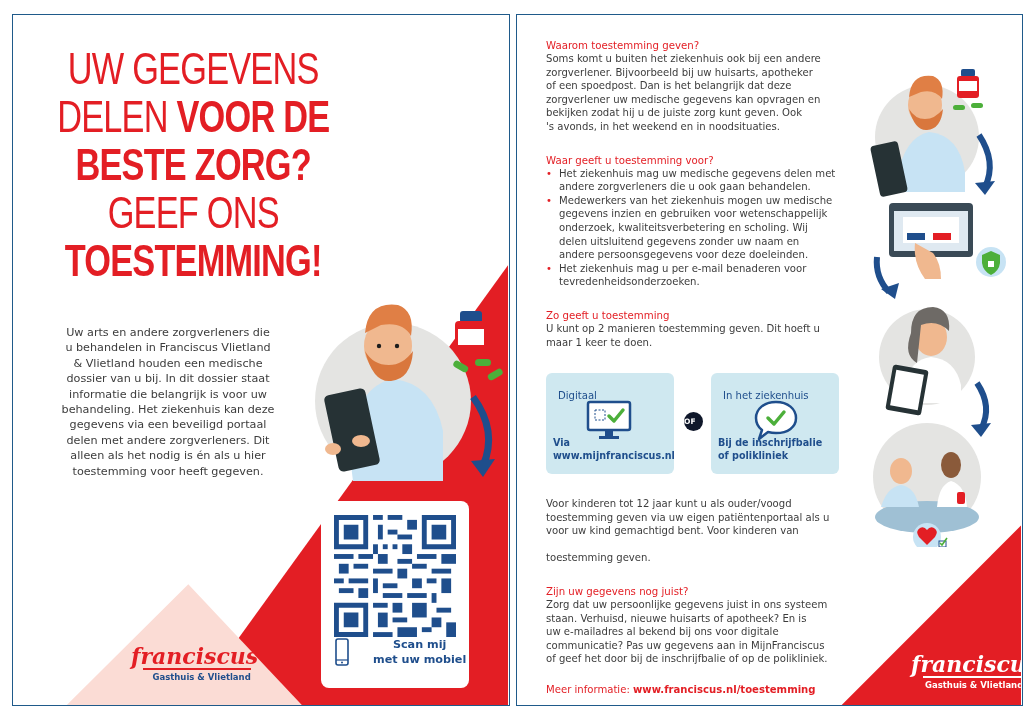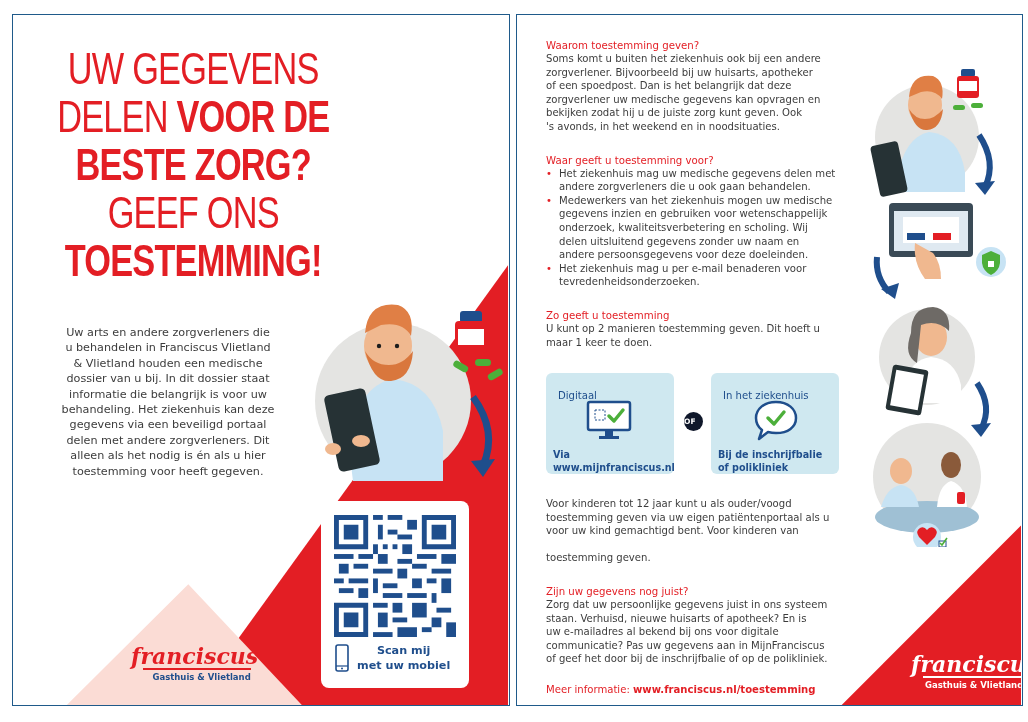--- a/index.html
+++ b/index.html
@@ -31,21 +31,21 @@
     font-size:11.2px; line-height:15.4px; color:#3c3c3c; margin:0;
   }
 
   .illus-left { position:absolute; left:290px; top:276px; width:210px; height:200px; }
 
   .qr-card {
     position:absolute; left:308px; top:486px; width:148px; height:187px;
     background:#fff; border-radius:8px;
   }
   .qr-card svg.qr { position:absolute; left:13px; top:14px; }
-  .qr-foot { position:absolute; left:14px; top:142px; display:flex; align-items:center; gap:8px; }
+  .qr-foot { position:absolute; left:14px; top:136px; display:flex; align-items:center; gap:24px; }
   .qr-foot .txt { font-size:11.2px; line-height:15px; color:#1f4e8c; font-weight:600; }
 
   .logo { position:absolute; }
   .logo .word {
     font-family:"DejaVu Serif", serif; font-style:italic; font-weight:700;
     font-size:22px; letter-spacing:0px; line-height:22px;
   }
   .logo .sub { font-size:8.5px; font-weight:700; margin-top:2px; padding-left:14px; }
   .logo .rule { height:1.5px; margin-left:12px; margin-top:1px; }
 
@@ -58,21 +58,21 @@
   .sec p { margin:0; font-size:10.1px; line-height:13.6px; color:#3c3c3c; }
   .sec ul { margin:0; padding:0; list-style:none; }
   .sec li { position:relative; padding-left:13px; font-size:10.1px; line-height:13.6px; }
   .sec li::before { content:"•"; color:#e31e24; position:absolute; left:0; top:0; }
 
   .cards { position:absolute; left:29px; top:358px; width:296px; height:102px; }
   .card {
     position:absolute; top:0; width:128px; height:101px; border-radius:6px; background:#cfe8f0;
   }
   .card h4 { margin:11px; position:absolute; left:1px; top:6px; font-size:10.1px; color:#1f4e8c; font-weight:400; }
-  .card .foot { position:absolute; left:7px; bottom:0; font-size:9.6px; line-height:12.4px; color:#1f4e8c; font-weight:700; }
+  .card .foot { position:absolute; left:7px; bottom:12px; font-size:9.6px; line-height:12.4px; color:#1f4e8c; font-weight:700; }
   .card svg { position:absolute; }
   .of-badge {
     position:absolute; left:138px; top:39px; width:19px; height:19px; border-radius:50%;
     background:#0f172a; color:#fff; font-size:7.5px; font-weight:700; line-height:19px;
   }
 
   .sec2 { position:absolute; left:29px; top:482px; width:300px; }
   .more { position:absolute; left:29px; top:669px; font-size:10.1px; color:#e31e24; }
   .more b { font-weight:700; }
 

